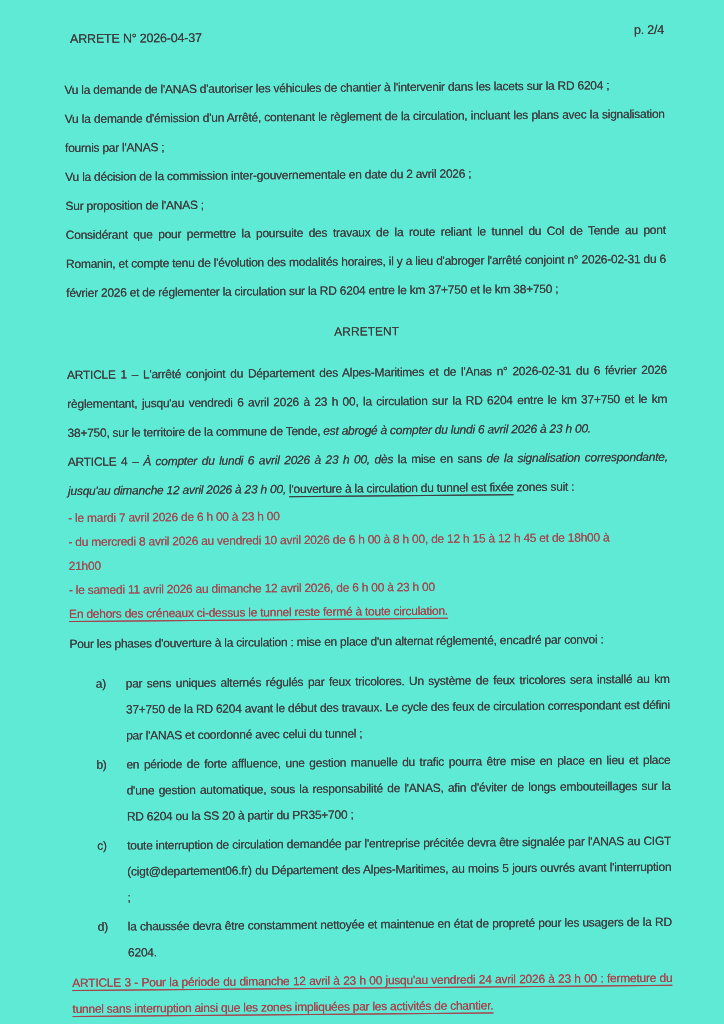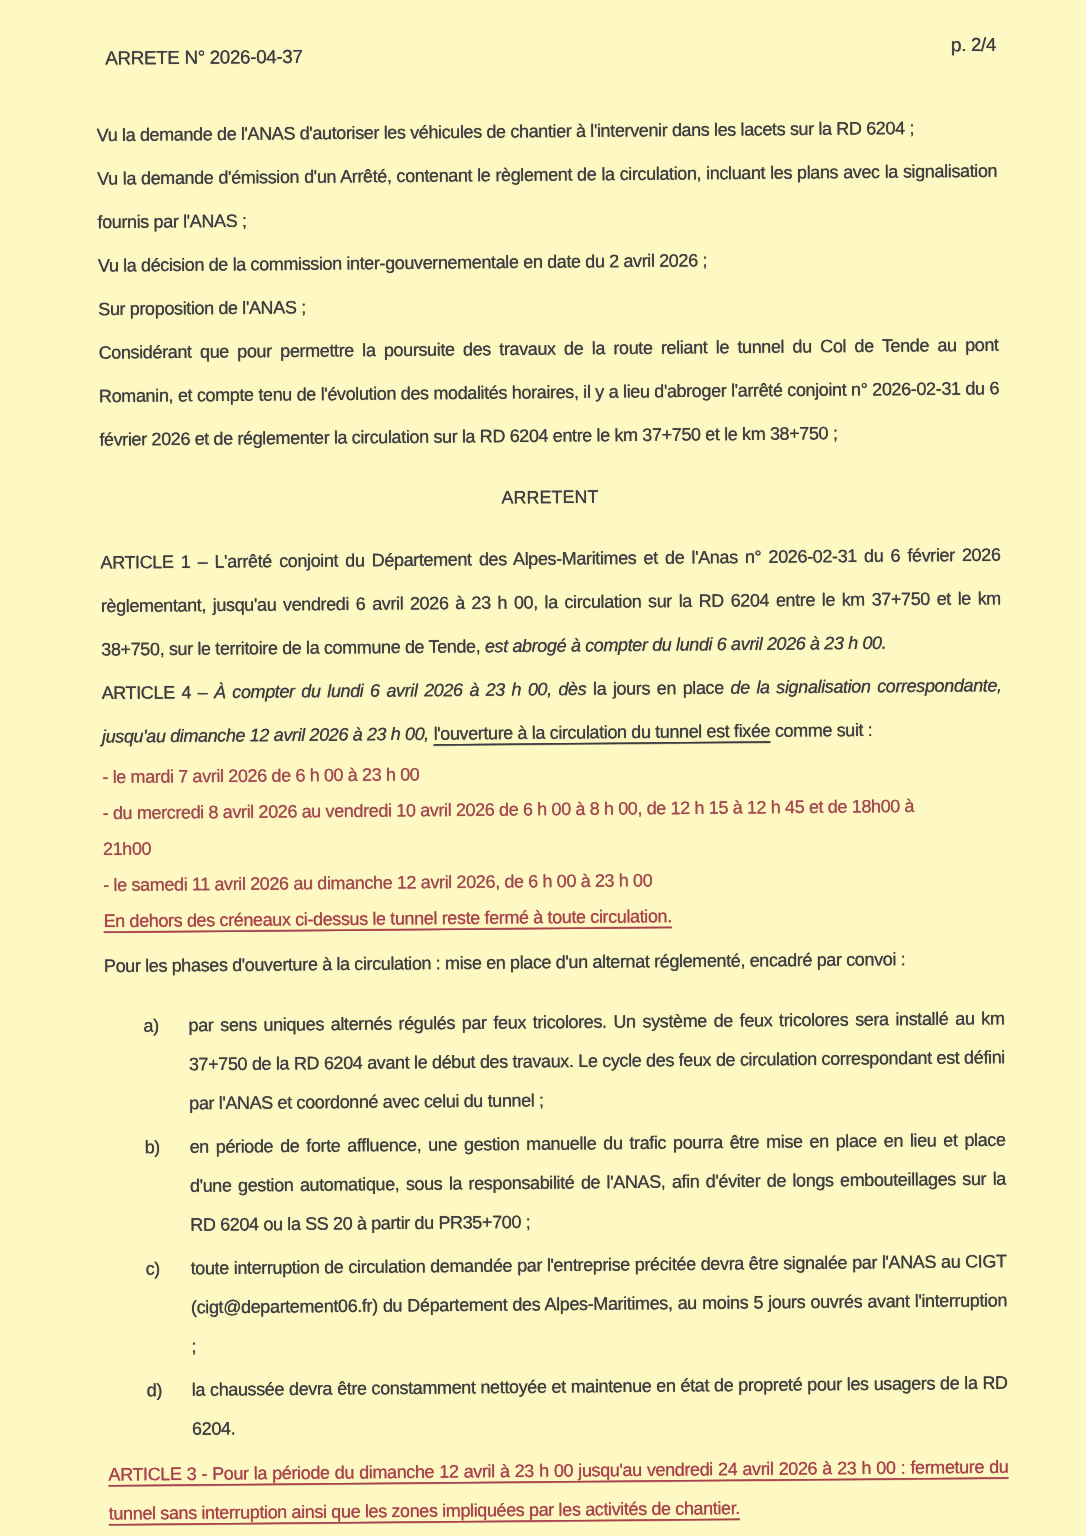--- a/index.html
+++ b/index.html
@@ -6,21 +6,21 @@
   html, body { margin: 0; padding: 0; }
   body {
     width: 724px; height: 1024px;
     background: #ffffff;
     overflow: hidden;
     position: relative;
     font-family: "Liberation Sans", "DejaVu Sans", sans-serif;
   }
   .scan-page {
     position: absolute; inset: 0;
-    background: #fef9c3;
+    background: #5eead4;
   }
   .content {
     position: absolute;
     left: 64px; top: 30px; width: 600px;
     color: #3e3e41;
     font-size: 12px;
     letter-spacing: -0.25px;
     transform: rotate(-0.5deg);
     transform-origin: 40% 0;
     text-shadow: 0 0 0.5px currentColor; 
@@ -71,21 +71,21 @@
     <p class="para">Vu la décision de la commission inter-gouvernementale en date du 2 avril 2026 ;</p>
 
     <p class="para">Sur proposition de l'ANAS ;</p>
 
     <p class="para">Considérant que pour permettre la poursuite des travaux de la route reliant le tunnel du Col de Tende au pont Romanin, et compte tenu de l'évolution des modalités horaires, il y a lieu d'abroger l'arrêté conjoint n° 2026-02-31 du 6 février 2026 et de réglementer la circulation sur la RD 6204 entre le km 37+750 et le km 38+750 ;</p>
 
     <p class="heading-arretent">ARRETENT</p>
 
     <p class="article"><span>ARTICLE 1 – L'arrêté conjoint du Département des Alpes-Maritimes et de l'Anas n° 2026-02-31 du 6 février 2026 règlementant, jusqu'au vendredi 6 avril 2026 à 23 h 00, la circulation sur la RD 6204 entre le km 37+750 et le km 38+750, sur le territoire de la commune de Tende, </span><span class="it">est abrogé à compter du lundi 6 avril 2026 à 23 h 00.</span></p>
 
-    <p class="article"><span>ARTICLE 4 – </span><span class="it">À compter du lundi 6 avril 2026 à 23 h 00, dès</span><span> la jours en place </span><span class="it">de la signalisation correspondante, jusqu'au dimanche 12 avril 2026 à 23 h 00, </span><span class="ul">l'ouverture à la circulation du tunnel est fixée</span><span> comme suit :</span></p>
+    <p class="article"><span>ARTICLE 4 – </span><span class="it">À compter du lundi 6 avril 2026 à 23 h 00, dès</span><span> la mise en sans </span><span class="it">de la signalisation correspondante, jusqu'au dimanche 12 avril 2026 à 23 h 00, </span><span class="ul">l'ouverture à la circulation du tunnel est fixée</span><span> zones suit :</span></p>
 
     <div class="red-block">
       <p class="red-line">- le mardi 7 avril 2026 de 6 h 00 à 23 h 00</p>
       <p class="red-line nowrap">- du mercredi 8 avril 2026 au vendredi 10 avril 2026 de 6 h 00 à 8 h 00, de 12 h 15 à 12 h 45 et de 18h00 à</p>
       <p class="red-line">21h00</p>
       <p class="red-line">- le samedi 11 avril 2026 au dimanche 12 avril 2026, de 6 h 00 à 23 h 00</p>
       <p class="closure-note">En dehors des créneaux ci-dessus le tunnel reste fermé à toute circulation.</p>
     </div>
 
     <p class="alternat-intro">Pour les phases d'ouverture à la circulation : mise en place d'un alternat réglementé, encadré par convoi :</p>

